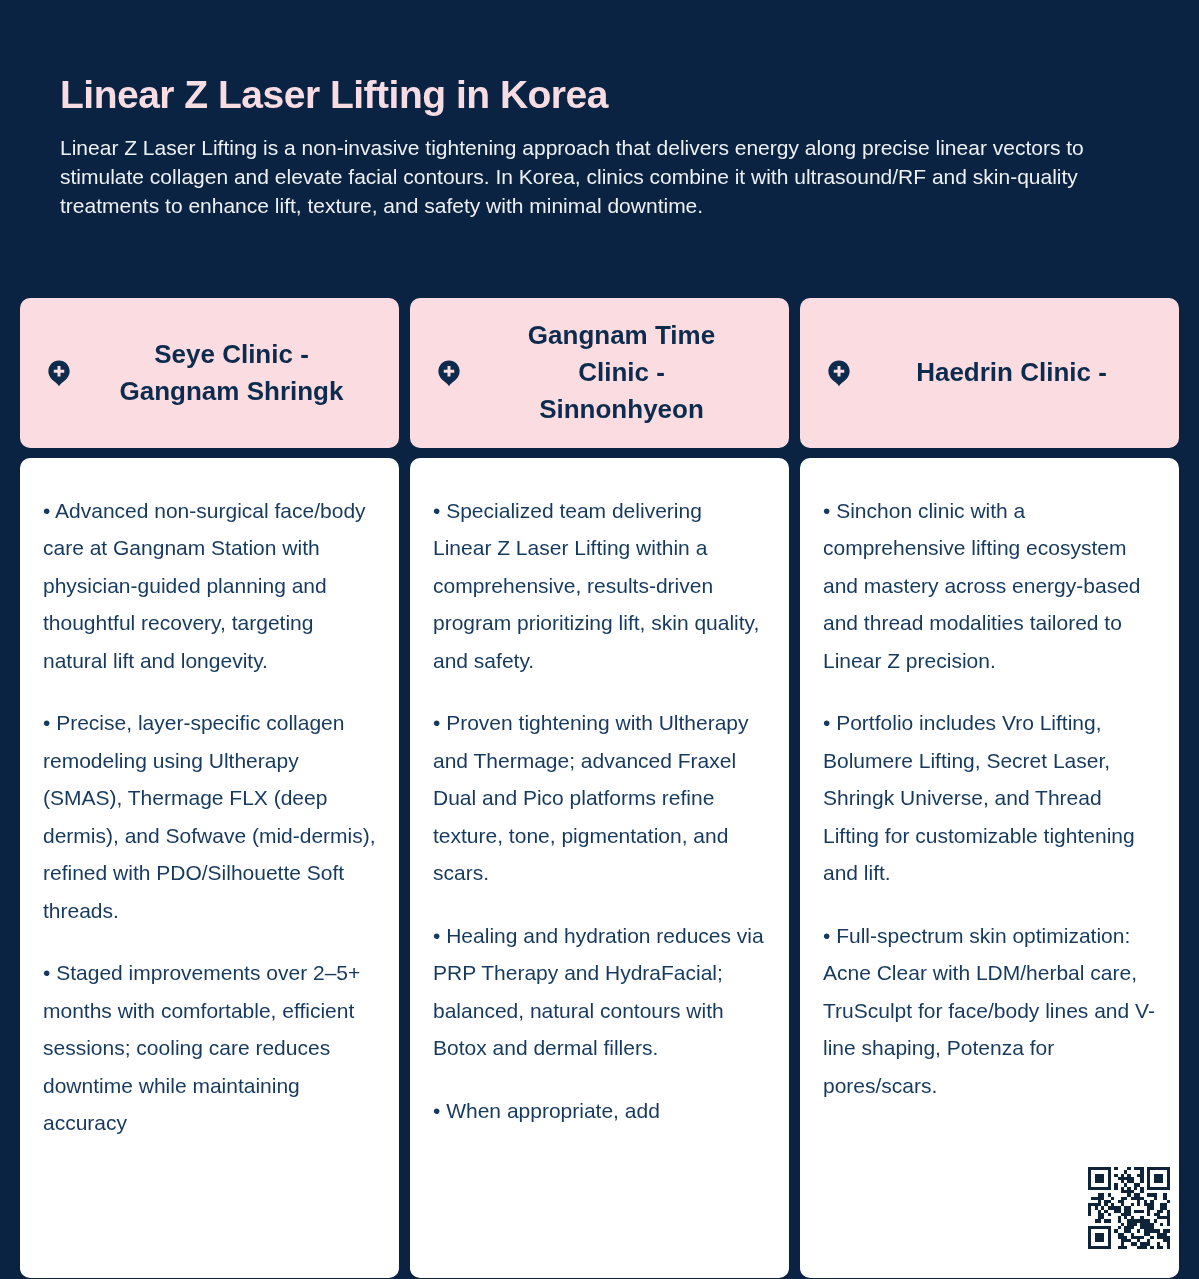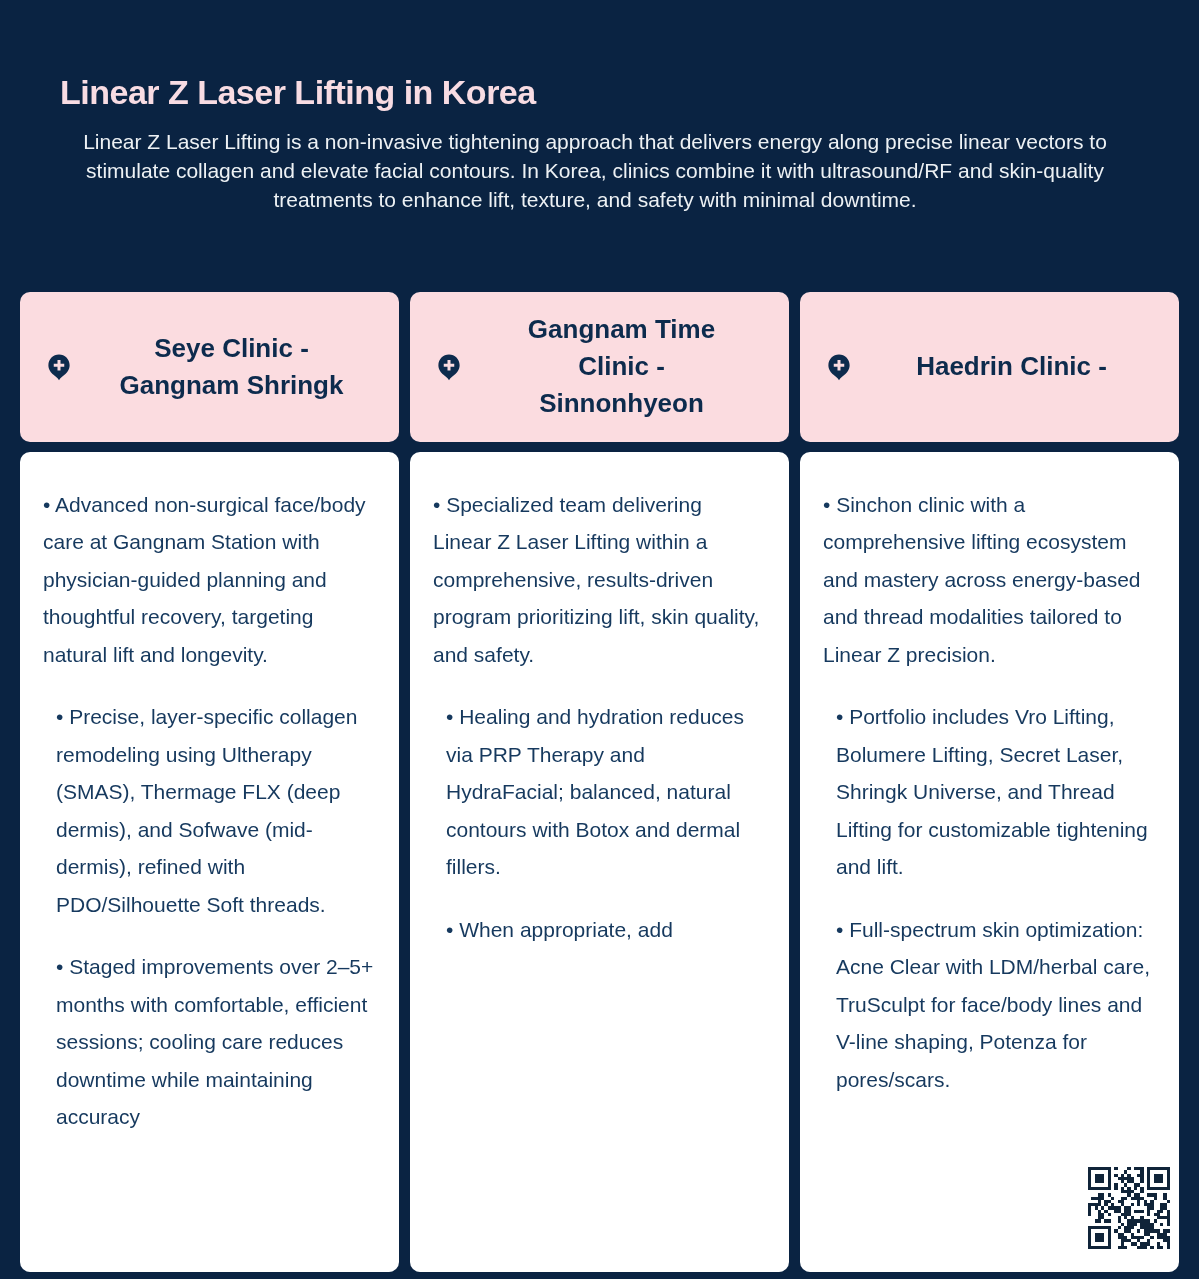--- a/index.html
+++ b/index.html
@@ -6,32 +6,31 @@
   html, body { width: 1199px; height: 1279px; }
   body {
     position: relative;
     overflow: hidden;
     background: #0a2342;
     font-family: "Liberation Sans", sans-serif;
   }
   .hero { padding: 72px 60px 0 60px; }
   .page-title {
     color: #f8dce3;
-    font-size: 34px;
+    font-size: 39px;
     font-weight: bold;
     letter-spacing: -0.5px;
     line-height: 1.2;
   }
   .intro {
     margin-top: 14px;
     max-width: 1070px;
     color: #edf1f4;
     font-size: 21px;
     line-height: 29px;
-    text-align: center;
   }
   .cards-row {
     margin-top: 78px;
     padding: 0 20px;
     display: flex;
     gap: 11px;
     align-items: stretch;
   }
   .clinic-col { flex: 1; display: flex; flex-direction: column; min-width: 0; }
   .clinic-header {
@@ -57,21 +56,21 @@
     margin-top: 10px;
     background: #ffffff;
     border-radius: 10px;
     padding: 34px 23px 30px 23px;
     flex: 1;
     min-height: 820px;
     color: #16395e;
     font-size: 21px;
     line-height: 37.5px;
   }
-  .clinic-body p + p { margin-top: 25px; margin-left: 13px; }
+  .clinic-body p + p { margin-top: 25px; }
   .qr-wrap {
     position: absolute;
     left: 1085px;
     top: 1164px;
     background: #ffffff;
     padding: 3px;
   }
   .qr-wrap svg { display: block; }
 </style>
 </head>
@@ -109,20 +108,21 @@
         <path fill="#fbdce0" d="M10.8 6.3h2.4v3h3v2.4h-3v3h-2.4v-3h-3V9.3h3z"></path>
       </svg>
       <div class="clinic-name">
         <span>Gangnam Time</span>
         <span>Clinic -</span>
         <span>Sinnonhyeon</span>
       </div>
     </div>
     <div class="clinic-body">
       <p>• Specialized team delivering Linear Z Laser Lifting within a comprehensive, results-driven program prioritizing lift, skin quality, and safety.</p>
+      <p>• Proven tightening with Ultherapy and Thermage; advanced Fraxel Dual and Pico platforms refine texture, tone, pigmentation, and scars.</p>
       <p>• Healing and hydration reduces via PRP Therapy and HydraFacial; balanced, natural contours with Botox and dermal fillers.</p>
       <p>• When appropriate, add</p>
     </div>
   </div>
 
   <div class="clinic-col">
     <div class="clinic-header">
       <svg class="pin-icon" viewBox="0 0 24 24" aria-hidden="true">
         <path fill="currentColor" d="M12 2C7.3 2 3.5 5.8 3.5 10.5c0 3.5 2 5.9 4.1 7.7 1.6 1.3 3.3 2.5 4.4 4.3 1.1-1.8 2.8-3 4.4-4.3 2.1-1.8 4.1-4.2 4.1-7.7C20.5 5.8 16.7 2 12 2z"></path>
         <path fill="#fbdce0" d="M10.8 6.3h2.4v3h3v2.4h-3v3h-2.4v-3h-3V9.3h3z"></path>

